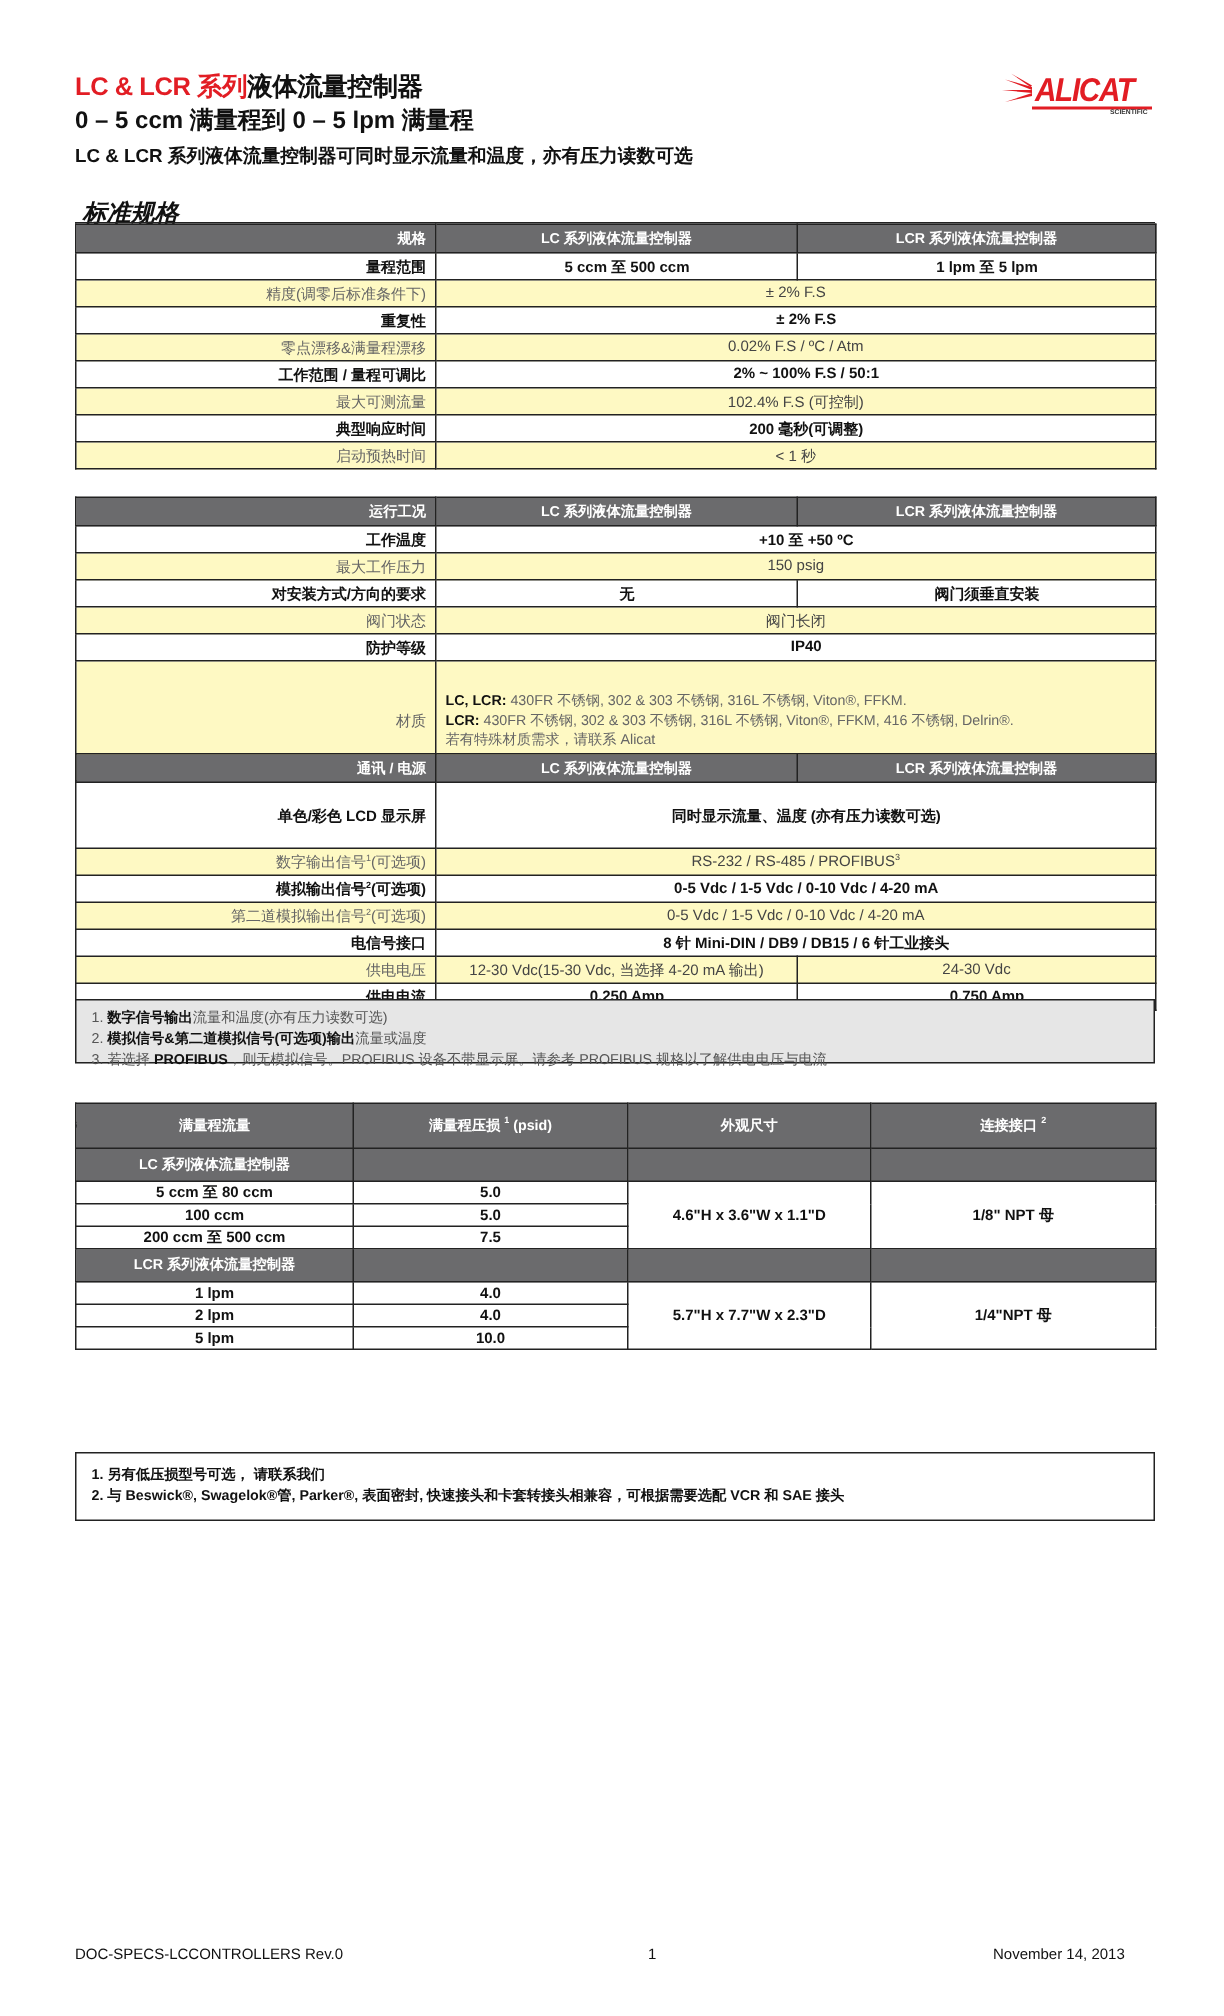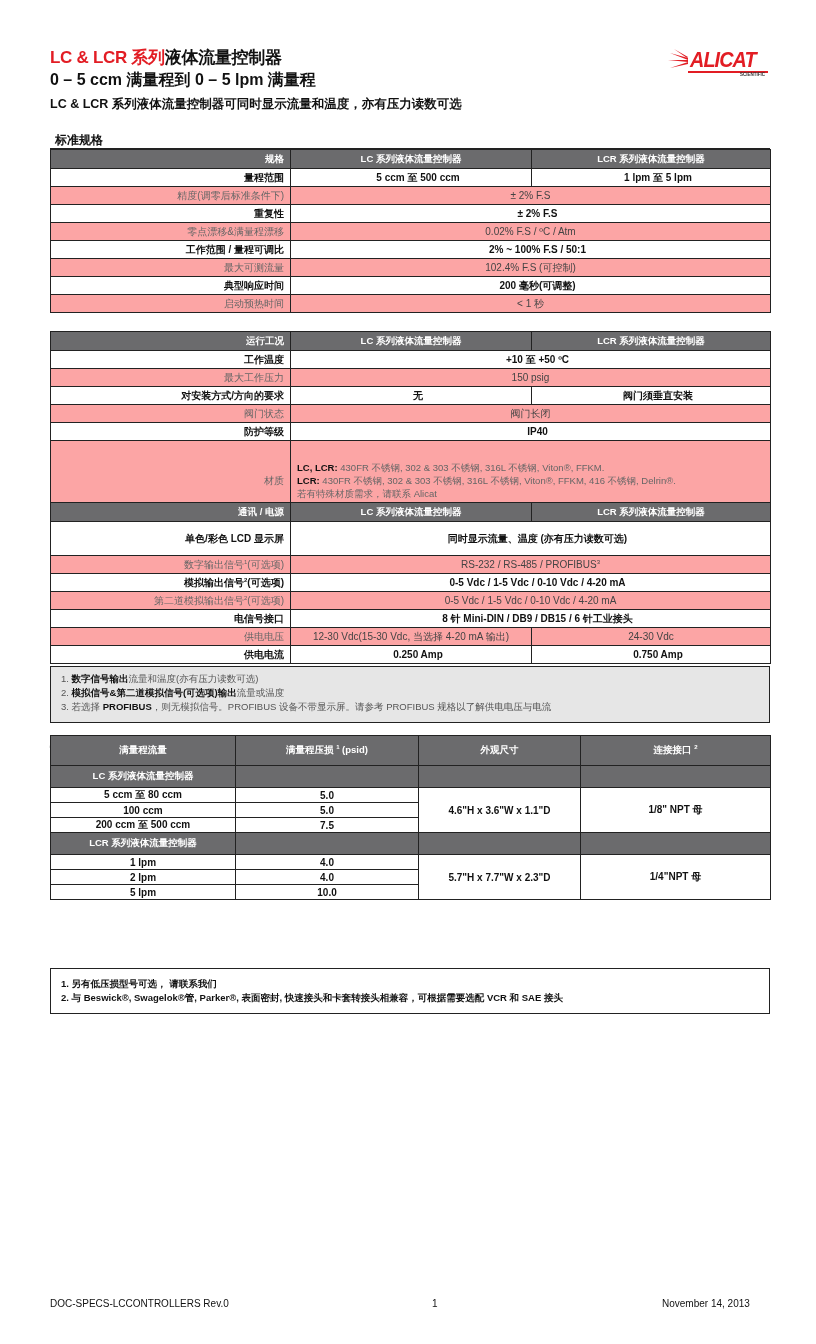--- a/index.html
+++ b/index.html
@@ -10,31 +10,31 @@
   .title1 .red { color: #e21d24; }
   .title2 { position: absolute; left: 50px; top: 70px; font-size: 16px; font-weight: bold; }
   .title3 { position: absolute; left: 50px; top: 96px; font-size: 12.5px; font-weight: bold; }
 
   .logo { position: absolute; left: 668px; top: 47px; width: 106px; height: 32px; }
   .logo .word { position: absolute; left: 22px; top: 0; font-size: 22px; font-weight: bold; font-style: italic; color: #e21d24; letter-spacing: -1px; transform: scaleX(0.9); transform-origin: left; }
   .logo .rays { position: absolute; left: 0; top: 2px; }
   .logo .bar { position: absolute; left: 20px; top: 24px; width: 80px; height: 1.5px; background: #e21d24; }
   .logo .sci { position: absolute; left: 72px; top: 25px; font-size: 4.5px; color: #333; font-weight: bold; }
 
-  .sec-head { position: absolute; left: 55px; font-size: 12px; font-weight: bold; }
+  .sec-head { position: absolute; left: 55px; font-size: 16px; font-weight: bold; font-style: italic; }
   .sec-rule { position: absolute; left: 50px; width: 720px; height: 1px; background: #222; }
 
   table.spec { position: absolute; left: 50px; width: 720px; border-collapse: collapse; table-layout: fixed; font-size: 10px; }
   table.spec td, table.spec th { border: 1px solid #222; height: 18px; padding: 0 6px; vertical-align: middle; white-space: nowrap; }
   table.spec th { background: #6b6b6d; color: #fff; font-weight: bold; font-size: 9.5px; text-align: center; height: 19px; }
   table.spec th.lab { text-align: right; }
   table.spec td.lab { text-align: right; }
   table.spec td.val { text-align: center; }
   tr.w td { background: #fff; font-weight: bold; color: #111; padding-left: 20px; }
-  tr.g td { background: #fca5a5; color: #666; font-weight: normal; }
+  tr.g td { background: #fef9c3; color: #666; font-weight: normal; }
   tr.g td.val { color: #444; }
   td.mat { text-align: left !important; line-height: 13px; padding: 20px 6px !important; white-space: normal !important; font-size: 9.5px; }
   td.mat b { color: #111; }
   .notes { position: absolute; left: 50px; width: 720px; border: 1px solid #222; background: #e6e6e6; font-size: 9.5px; color: #555; padding: 5px 10px; line-height: 14px; }
   .notes b { color: #111; }
   .notes.white { background: #fff; color: #111; font-weight: bold; margin-top: 38px; }
 
   table.phys { position: absolute; left: 50px; width: 720px; border-collapse: collapse; table-layout: fixed; font-size: 10px; }
   table.phys td, table.phys th { border: 1px solid #222; padding: 0 6px; text-align: center; vertical-align: middle; height: 15px; }
   table.phys th { background: #6b6b6d; color: #fff; font-weight: bold; height: 30px; font-size: 9.5px; }
@@ -166,21 +166,21 @@
       <col style="width:241px">
       <col style="width:239px">
     </colgroup>
   <tbody>
       <tr>
     <th class="lab">通讯 / 电源</th>
     <th>LC 系列液体流量控制器</th>
     <th>LCR 系列液体流量控制器</th>
   </tr>
   <tr class="w">
-    <td class="lab" style="height:34px;">单色/彩色 LCD 显示屏</td>
+    <td class="lab" style="height:44px;">单色/彩色 LCD 显示屏</td>
     <td class="val" colspan="2">同时显示流量、温度 (亦有压力读数可选)</td>
   </tr>
   <tr class="g">
     <td class="lab"><span>数字输出信号</span><sup>1</sup><span>(可选项)</span></td>
     <td class="val" colspan="2"><span>RS-232 / RS-485 / PROFIBUS</span><sup>3</sup></td>
   </tr>
   <tr class="w">
     <td class="lab"><span>模拟输出信号</span><sup>2</sup><span>(可选项)</span></td>
     <td class="val" colspan="2">0-5 Vdc / 1-5 Vdc / 0-10 Vdc / 4-20 mA</td>
   </tr>
@@ -198,21 +198,21 @@
     <td class="val">24-30 Vdc</td>
   </tr>
   <tr class="w">
     <td class="lab">供电电流</td>
     <td class="val">0.250 Amp</td>
     <td class="val">0.750 Amp</td>
   </tr>
 </tbody>
   </table>
 
-<div class="notes" style="top:666px; height:57px;">
+<div class="notes" style="top:666px; height:43px;">
   <div><span>1. </span><b>数字信号输出</b><span>流量和温度(亦有压力读数可选)</span></div>
   <div><span>2. </span><b>模拟信号&amp;第二道模拟信号(可选项)输出</b><span>流量或温度</span></div>
   <div><span>3. </span><span>若选择 </span><b>PROFIBUS</b><span>，则无模拟信号。PROFIBUS 设备不带显示屏。请参考 PROFIBUS 规格以了解供电电压与电流</span></div>
 </div>
 
 <div class="sec-head" style="top:738px; left:50px;">物理规格和尺寸</div>
 
 <table class="phys" style="top:735px;">
   <colgroup>
       <col style="width:185px">

